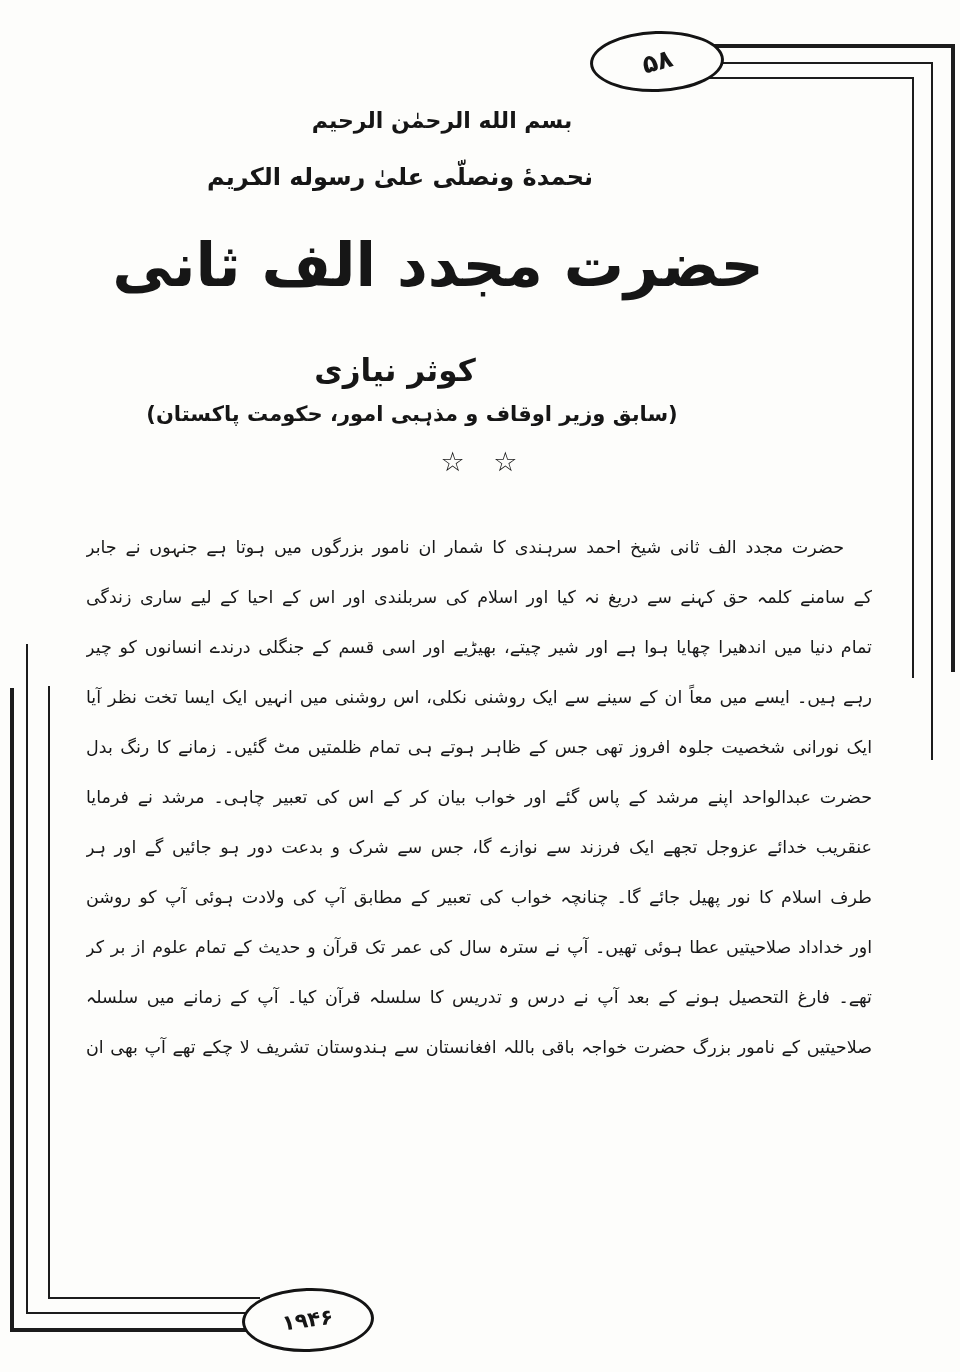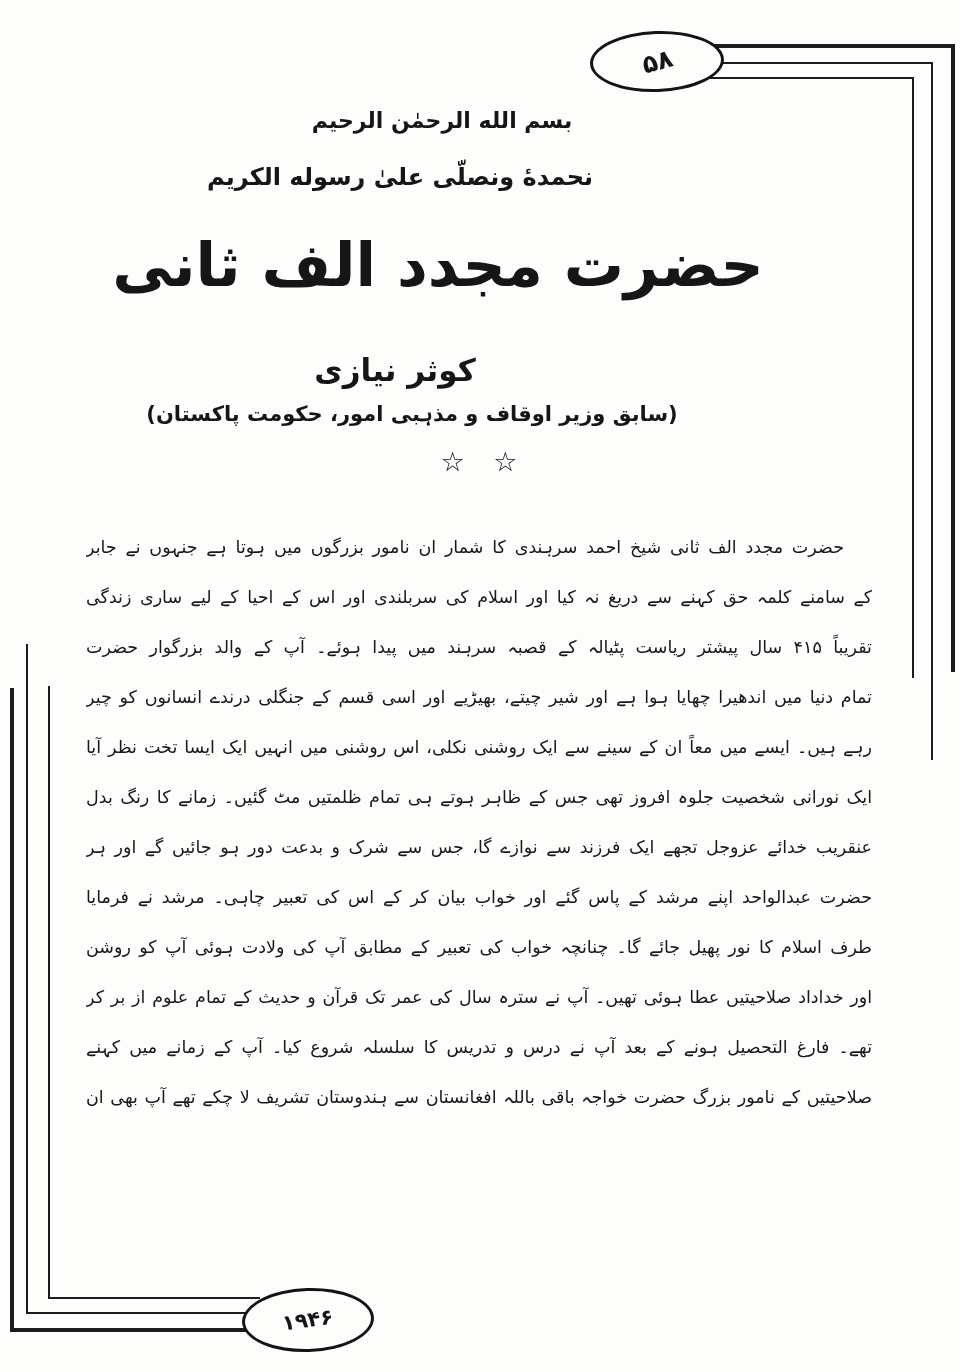--- a/index.html
+++ b/index.html
@@ -134,25 +134,24 @@
   <div class="hline bismillah">بسم الله الرحمٰن الرحیم</div>
   <div class="hline tasliya">نحمدهٔ ونصلّی علیٰ رسوله الکریم</div>
   <div class="hline title">حضرت مجدد الف ثانی</div>
   <div class="hline author">کوثر نیازی</div>
   <div class="hline affiliation">(سابق وزیر اوقاف و مذہبی امور، حکومت پاکستان)</div>
   <div class="hline stars">☆ ☆</div>
 
   <div class="body-text">
     <div class="body-line indent">حضرت مجدد الف ثانی شیخ احمد سرہندی کا شمار ان نامور بزرگوں میں ہوتا ہے جنہوں نے جابر حکمران</div>
     <div class="body-line">کے سامنے کلمہ حق کہنے سے دریغ نہ کیا اور اسلام کی سربلندی اور اس کے احیا کے لیے ساری زندگی جہاد کیا۔</div>
-    <div class="body-line">تقریباً ۴۱۵ سال پیشتر ریاست پٹیالہ کے قصبہ سرہند میں پیدا ہوئے۔ آپ کے والد بزرگوار حضرت</div>
     <div class="body-line">تمام دنیا میں اندھیرا چھایا ہوا ہے اور شیر چیتے، بھیڑیے اور اسی قسم کے جنگلی درندے انسانوں کو چیر پھاڑ</div>
     <div class="body-line">رہے ہیں۔ ایسے میں معاً ان کے سینے سے ایک روشنی نکلی، اس روشنی میں انہیں ایک ایسا تخت نظر آیا جس پر</div>
     <div class="body-line">ایک نورانی شخصیت جلوہ افروز تھی جس کے ظاہر ہوتے ہی تمام ظلمتیں مٹ گئیں۔ زمانے کا رنگ بدل گیا</div>
+    <div class="body-line">حضرت عبدالواحد اپنے مرشد کے پاس گئے اور خواب بیان کر کے اس کی تعبیر چاہی۔ مرشد نے فرمایا</div>
     <div class="body-line">عنقریب خدائے عزوجل تجھے ایک فرزند سے نوازے گا، جس سے شرک و بدعت دور ہو جائیں گے اور ہر</div>
-    <div class="body-line">حضرت عبدالواحد اپنے مرشد کے پاس گئے اور خواب بیان کر کے اس کی تعبیر چاہی۔ مرشد نے فرمایا</div>
     <div class="body-line">طرف اسلام کا نور پھیل جائے گا۔ چنانچہ خواب کی تعبیر کے مطابق آپ کی ولادت ہوئی آپ کو روشن دماغ</div>
     <div class="body-line">اور خداداد صلاحیتیں عطا ہوئی تھیں۔ آپ نے سترہ سال کی عمر تک قرآن و حدیث کے تمام علوم از بر کر لیے</div>
-    <div class="body-line">تھے۔ فارغ التحصیل ہونے کے بعد آپ نے درس و تدریس کا سلسلہ شروع کیا۔ آپ کے زمانے میں کہنے</div>
+    <div class="body-line">تھے۔ فارغ التحصیل ہونے کے بعد آپ نے درس و تدریس کا سلسلہ قرآن کیا۔ آپ کے زمانے میں سلسلہ</div>
     <div class="body-line">صلاحیتیں کے نامور بزرگ حضرت خواجہ باقی باللہ افغانستان سے ہندوستان تشریف لا چکے تھے آپ بھی ان</div>
   </div>
 
 </div>
 
 </body></html>

